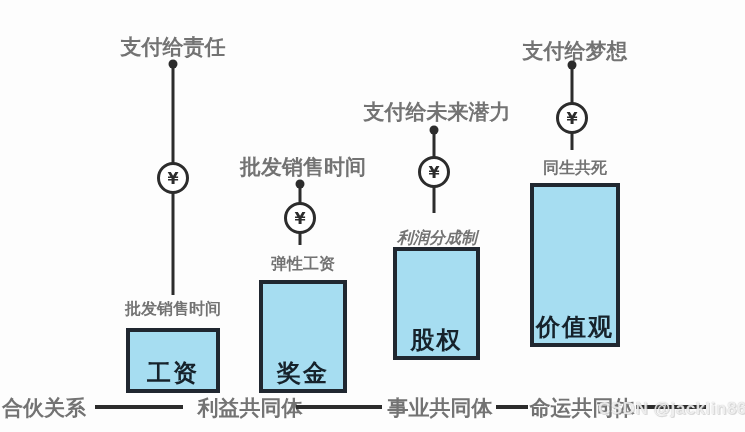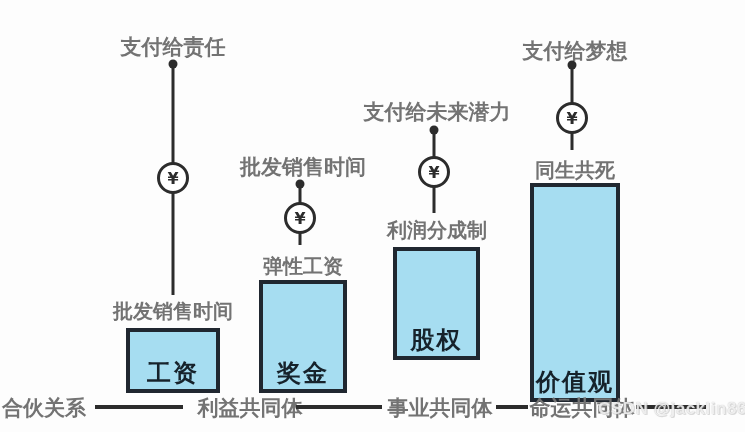--- a/index.html
+++ b/index.html
@@ -13,21 +13,21 @@
   
   .lbl{
     position:absolute;
     transform:translateX(-50%);
     white-space:nowrap;
     color:#737373;
     font-weight:700;
     line-height:1.2;
   }
   .pay-lbl{font-size:21px;}
-  .mech-lbl{font-size:20px;}
+  .mech-lbl{font-size:16px;}
   .axis-lbl{font-size:21px;}
   
   .stem-line{
     position:absolute;width:3px;background:#2c2c2c;
     transform:translateX(-50%);
   }
   .dot{
     position:absolute;width:9px;height:9px;border-radius:50%;
     background:#2c2c2c;transform:translate(-50%,-50%);
   }
@@ -84,31 +84,31 @@
   <div class="yen" style="left:300px;top:218px;">¥</div>
   <div class="lbl mech-lbl" style="left:303px;top:254px;">弹性工资</div>
   <div class="bar" style="left:259px;top:280px;width:88px;height:113px;">
     <span class="bar-label">奖金</span>
   </div>
 
   <div class="lbl pay-lbl" style="left:437px;top:100px;">支付给未来潜力</div>
   <div class="dot" style="left:434px;top:130px;"></div>
   <div class="stem-line" style="left:434px;top:130px;height:83px;"></div>
   <div class="yen" style="left:434px;top:172px;">¥</div>
-  <div class="lbl mech-lbl" style="left:437px;top:218px;">利润分成制</div>
+  <div class="lbl mech-lbl" style="left:437px;top:228px;font-style:italic;">利润分成制</div>
   <div class="bar" style="left:393px;top:247px;width:87px;height:113px;">
     <span class="bar-label">股权</span>
   </div>
 
   <div class="lbl pay-lbl" style="left:575px;top:39px;">支付给梦想</div>
   <div class="dot" style="left:572px;top:65px;"></div>
   <div class="stem-line" style="left:572px;top:65px;height:85px;"></div>
   <div class="yen" style="left:572px;top:118px;">¥</div>
   <div class="lbl mech-lbl" style="left:575px;top:158px;">同生共死</div>
-  <div class="bar" style="left:530px;top:183px;width:90px;height:219px;">
+  <div class="bar" style="left:530px;top:183px;width:90px;height:164px;">
     <span class="bar-label">价值观</span>
   </div>
 
   <div class="lbl axis-lbl" style="left:44px;top:396px;">合伙关系</div>
   <div class="axis-line" style="left:95px;width:88px;"></div>
   <div class="lbl axis-lbl" style="left:238px;top:396px;margin-left:12px;">利益共同体</div>
   <div class="axis-line" style="left:296px;width:86px;"></div>
   <div class="lbl axis-lbl" style="left:440px;top:396px;">事业共同体</div>
   <div class="axis-line" style="left:496px;width:32px;"></div>
   <div class="lbl axis-lbl" style="left:582px;top:396px;">命运共同体</div>

